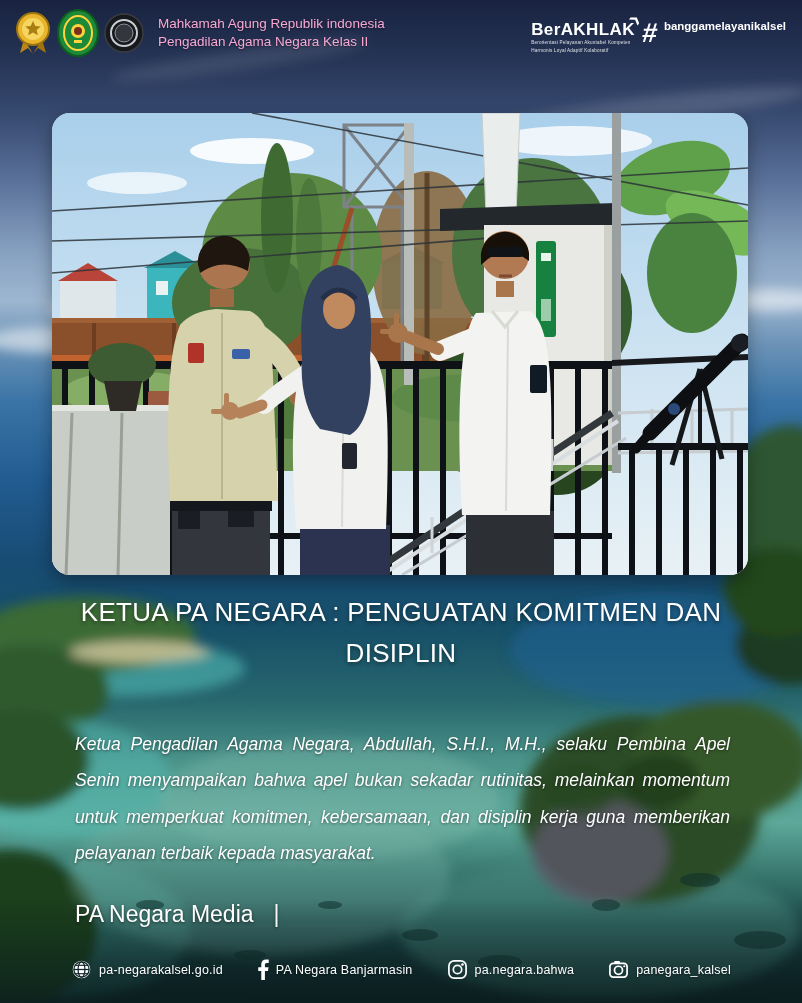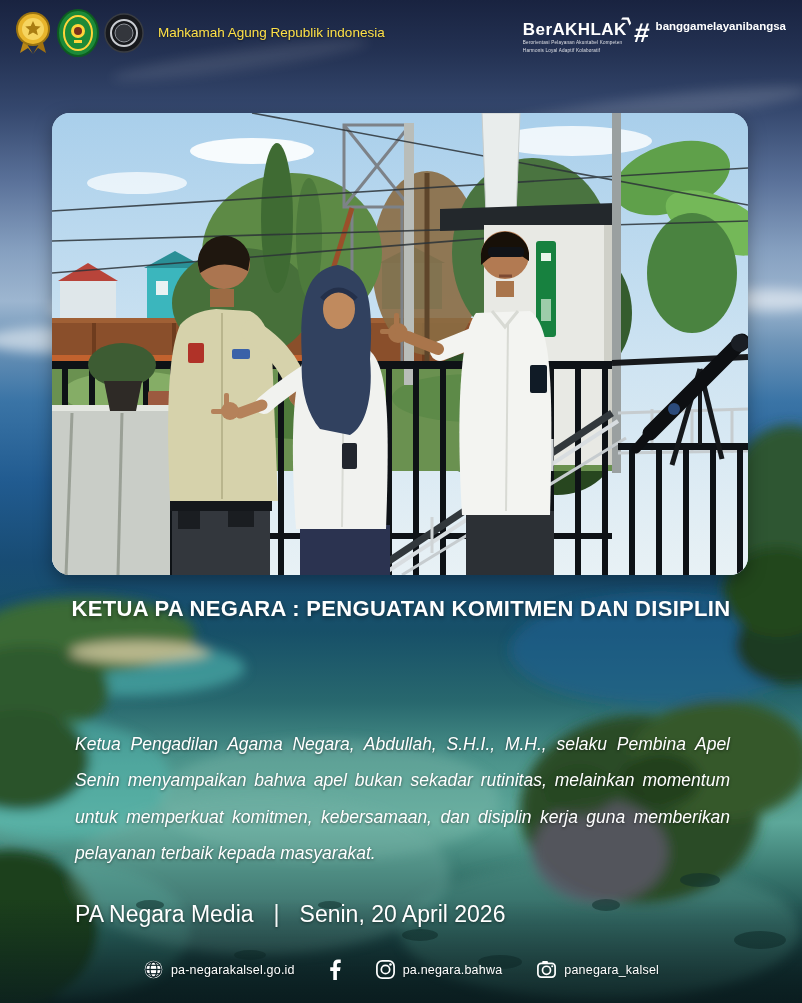--- a/index.html
+++ b/index.html
@@ -14,42 +14,42 @@
   svg{display:block;}
   .bg{position:absolute;inset:0;z-index:0;}
 
   
   .header{
     position:absolute;top:9px;left:14px;right:16px;z-index:5;
     display:flex;justify-content:space-between;align-items:flex-start;
   }
   .header-left{display:flex;align-items:center;gap:8px;}
   .logo-row{display:flex;align-items:center;gap:5px;}
-  .org-text{margin-left:6px;font-size:13.5px;line-height:1.32;color:#fde047;
+  .org-text{margin-left:6px;font-size:13.5px;line-height:1.32;color:#f9a8d4;
     text-shadow:0 1px 2px rgba(0,0,0,.45);}
   .berakhlak{display:flex;align-items:flex-start;gap:7px;margin-top:12px;}
   .ba-left{display:flex;flex-direction:column;align-items:flex-start;position:relative;}
   .ba-title{font-size:17px;font-weight:800;letter-spacing:.4px;line-height:1;}
   .ba-arrow{position:absolute;top:-7px;right:-4px;font-size:10px;font-weight:800;
     transform:rotate(-55deg);display:inline-block;}
   .ba-tagline{font-size:4.6px;line-height:1.35;opacity:.85;letter-spacing:.2px;margin-top:2px;}
   .ba-hash{font-size:27px;font-weight:800;font-style:italic;line-height:.9;transform:skewX(-6deg);}
   .ba-words{display:flex;font-size:11.5px;font-weight:700;line-height:1.02;}
 
   
   .photo-card{
     position:absolute;left:52px;top:113px;width:696px;height:462px;z-index:4;
     border-radius:18px;overflow:hidden;box-shadow:0 6px 18px rgba(0,0,0,.35);
     background:#bcd8ec;
   }
 
   
   .title-block{
     position:absolute;top:592px;left:40px;right:40px;z-index:5;
-    text-align:center;font-weight:700;font-size:22px;letter-spacing:.3px;
+    text-align:center;font-weight:400;font-size:26px;letter-spacing:.3px;
     line-height:1.58;text-shadow:0 2px 4px rgba(0,0,0,.45);
   }
   .paragraph{
     position:absolute;top:726px;left:75px;width:655px;z-index:5;
     font-size:17.5px;line-height:2.08;text-align:justify;
     text-shadow:0 1px 3px rgba(0,0,0,.5);
     font-style:italic;
   }
   .byline{
     position:absolute;top:901px;left:75px;z-index:5;
@@ -164,35 +164,36 @@
       </svg>
       <svg width="40" height="44" viewBox="0 0 40 44">
         <circle cx="20" cy="22" r="19" fill="#17191d" stroke="#3a3d42" stroke-width="1.5"></circle>
         <circle cx="20" cy="22" r="13" fill="none" stroke="#c9ccd1" stroke-width="2"></circle>
         <circle cx="20" cy="22" r="9" fill="#33363c"></circle>
         <circle cx="20" cy="22" r="9" fill="none" stroke="#8e9299" stroke-width="1"></circle>
       </svg>
     </div>
     <div class="org-text">
       <div>Mahkamah Agung Republik indonesia</div>
+      <div>Pengadilan Agama Negara Kelas II</div>
     </div>
   </div>
 
   <div class="berakhlak">
     <div class="ba-left">
       <span class="ba-title">BerAKHLAK</span>
       <span class="ba-arrow">❯</span>
       <span class="ba-tagline">Berorientasi Pelayanan Akuntabel Kompeten</span>
       <span class="ba-tagline">Harmonis Loyal Adaptif Kolaboratif</span>
     </div>
     <span class="ba-hash">#</span>
     <div class="ba-words">
       <span>bangga</span>
       <span>melayani</span>
-      <span>bangsa</span>
+      <span>kalsel</span>
     </div>
   </div>
 </div>
 
 <div class="photo-card">
   <svg width="696" height="462" viewBox="0 0 696 462">
     <defs>
       <linearGradient id="skyG" x1="0" y1="0" x2="0" y2="1">
         <stop offset="0" stop-color="#a9cfeb"></stop>
           <stop offset=".55" stop-color="#cfe4f2"></stop>
@@ -388,39 +389,39 @@
 
 <div class="title-block">
   <div>KETUA PA NEGARA : PENGUATAN KOMITMEN DAN DISIPLIN</div>
 </div>
 
 <div class="paragraph">Ketua Pengadilan Agama Negara, Abdullah, S.H.I., M.H., selaku Pembina Apel Senin menyampaikan bahwa apel bukan sekadar rutinitas, melainkan momentum untuk memperkuat komitmen, kebersamaan, dan disiplin kerja guna memberikan pelayanan terbaik kepada masyarakat.</div>
 
 <div class="byline">
   <span>PA Negara Media</span>
   <span class="sep">|</span>
-  <span>Senin, 20 April 2026</span>
 </div>
 
 <div class="footer">
   <div class="footer-link">
     <svg width="21" height="21" viewBox="0 0 22 22">
       <circle cx="11" cy="11" r="9.2" fill="#ffffff"></circle>
       <circle cx="11" cy="11" r="8" fill="none" stroke="#10252a" stroke-width="1.4"></circle>
       <ellipse cx="11" cy="11" rx="3.6" ry="8" fill="none" stroke="#10252a" stroke-width="1.3"></ellipse>
       <line x1="3" y1="11" x2="19" y2="11" stroke="#10252a" stroke-width="1.3"></line>
       <line x1="4.2" y1="6.6" x2="17.8" y2="6.6" stroke="#10252a" stroke-width="1.2"></line>
       <line x1="4.2" y1="15.4" x2="17.8" y2="15.4" stroke="#10252a" stroke-width="1.2"></line>
     </svg>
     <span class="label">pa-negarakalsel.go.id</span>
   </div>
   <div class="footer-link">
     <svg width="12" height="21" viewBox="0 0 12 22">
       <path d="M8 22 L8 12.5 L11.2 12.5 L11.8 8.6 L8 8.6 L8 6.2 C8 5 8.6 4.2 10 4.2 L12 4.2 L12 .6 C11.4 .5 10.2 .4 9.2 .4 C6.2 .4 4.2 2.2 4.2 5.6 L4.2 8.6 L1 8.6 L1 12.5 L4.2 12.5 L4.2 22 Z" fill="#ffffff"></path>
     </svg>
+    <span class="label">PA Negara Banjarmasin</span>
   </div>
   <div class="footer-link">
     <svg width="21" height="21" viewBox="0 0 22 22">
       <rect x="2" y="2" width="18" height="18" rx="5.5" fill="none" stroke="#ffffff" stroke-width="1.8"></rect>
       <circle cx="11" cy="11" r="4.4" fill="none" stroke="#ffffff" stroke-width="1.8"></circle>
       <circle cx="16.2" cy="5.8" r="1.4" fill="#ffffff"></circle>
     </svg>
     <span class="label">pa.negara.bahwa</span>
   </div>
   <div class="footer-link">

